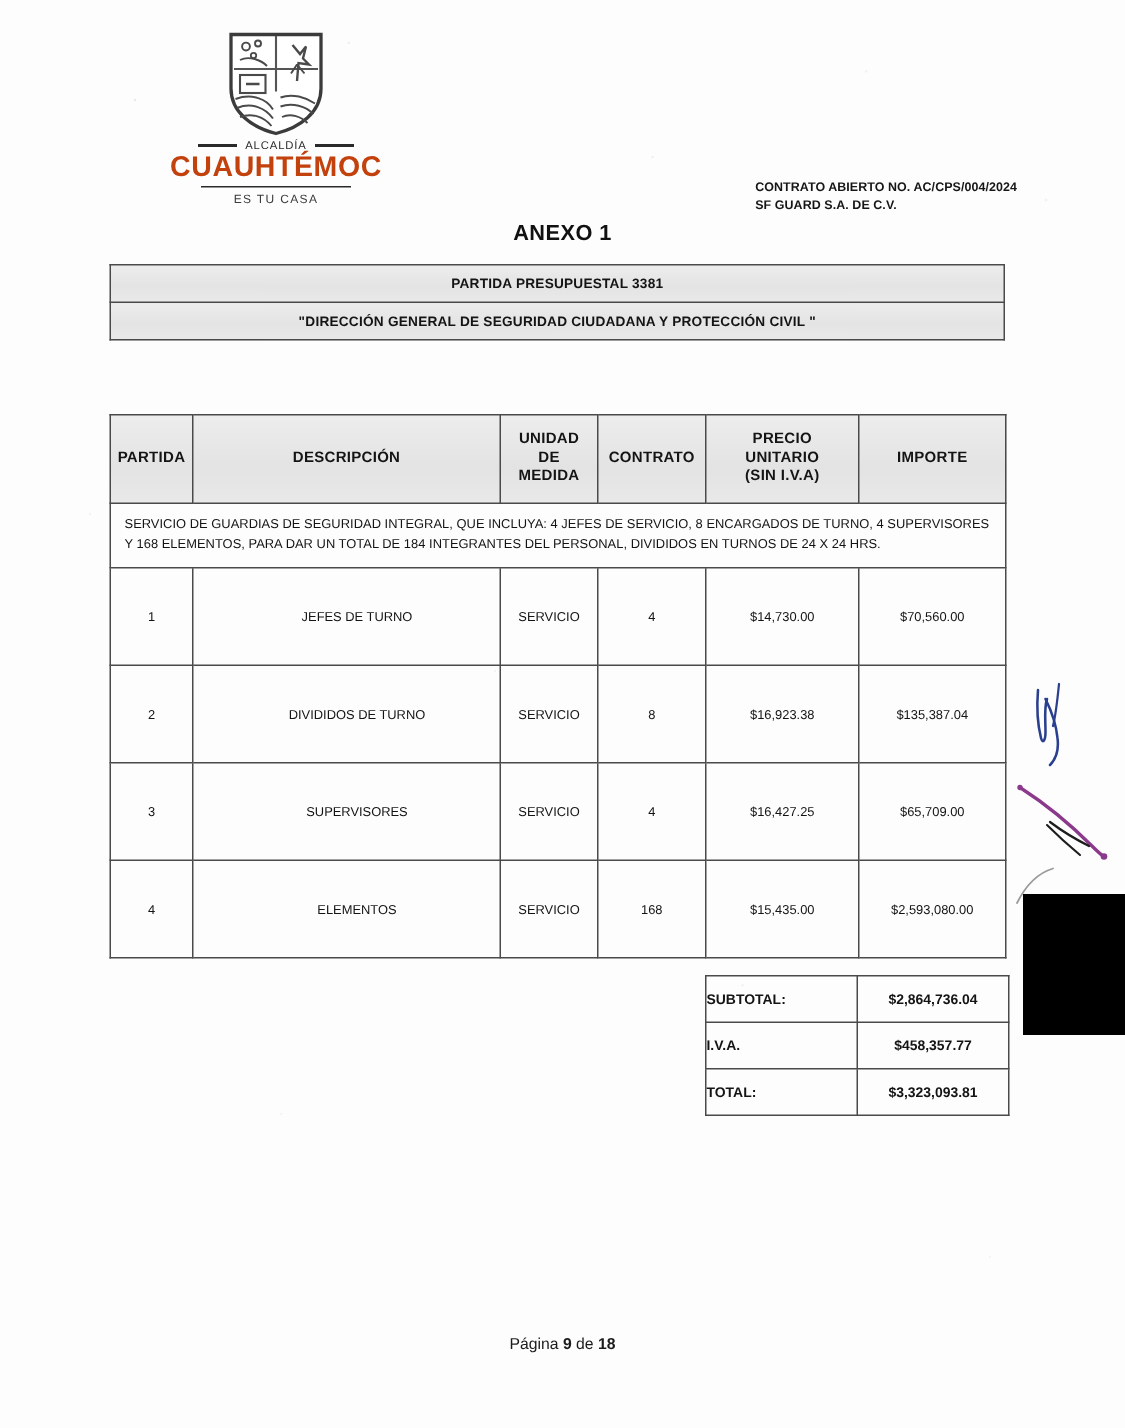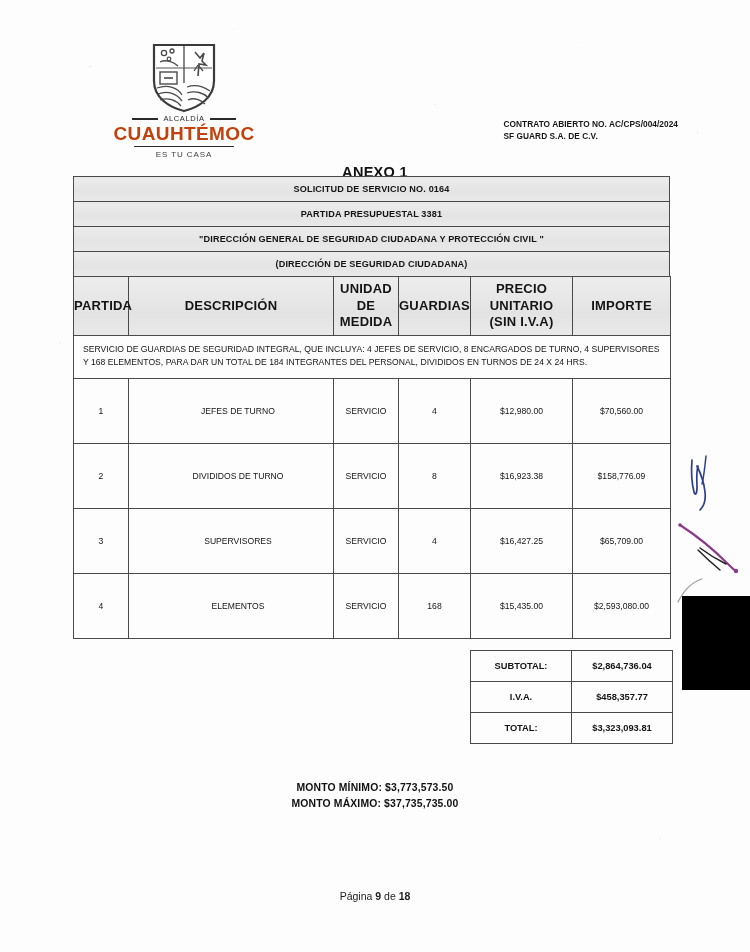--- a/index.html
+++ b/index.html
@@ -39,21 +39,21 @@
       radial-gradient(circle at 44% 47%, rgba(120,120,120,.14) 0 .6px, transparent 1px),
       radial-gradient(circle at 66% 69%, rgba(120,120,120,.16) 0 .6px, transparent 1px),
       radial-gradient(circle at 25% 78%, rgba(120,120,120,.14) 0 .6px, transparent 1px),
       radial-gradient(circle at 88% 88%, rgba(120,120,120,.14) 0 .6px, transparent 1px);
   }
 
   
   .logo-block {
     position: absolute;
     left: 104px;
-    top: 43px;
+    top: 21px;
     width: 160px;
     text-align: center;
   }
   .crest {
     display: block;
     margin: 0 auto;
   }
   .logo-alcaldia-row {
     display: flex;
     align-items: center;
@@ -107,21 +107,20 @@
   .doc-title {
     position: absolute;
     left: 0;
     right: 0;
     top: 148px;
     text-align: center;
     font-size: 14.5px;
     font-weight: 700;
     letter-spacing: .3px;
     color: #111;
-    margin-top: 16px;
   }
 
   
   .tbl {
     position: absolute;
     border-collapse: collapse;
     table-layout: fixed;
   }
   .tbl td {
     border: 1px solid #4a4a4a;
@@ -152,21 +151,21 @@
     top: 276px;
     width: 597px;
   }
   #main-table td {
     font-size: 8.6px;
     text-align: center;
   }
   #main-table thead td {
     height: 58px;
     font-weight: 700;
-    font-size: 13px;
+    font-size: 10px;
     letter-spacing: .2px;
     line-height: 1.28;
     background: #e9e9e9;
     background-image: linear-gradient(180deg, #ededed 0%, #e3e3e3 60%, #e9e9e9 100%);
   }
   .desc-cell {
     text-align: left !important;
     padding: 7px 9px 8px 9px !important;
     font-size: 8.6px;
     line-height: 1.55;
@@ -184,21 +183,20 @@
     top: 650px;
     width: 200px;
   }
   #totals-table td {
     height: 30px;
     font-size: 9.3px;
     font-weight: 700;
   }
   .tot-label {
     width: 100px;
-    text-align: center;
     margin-left: 27px;
   }
   .tot-value {
     width: 100px;
     text-align: center;
   }
 
   
   .montos {
     position: absolute;
@@ -276,30 +274,24 @@
   <div class="contract-info">
     <div>CONTRATO ABIERTO NO. AC/CPS/004/2024</div>
     <div>SF GUARD S.A. DE C.V.</div>
   </div>
 
   <div class="doc-title">ANEXO 1</div>
 
   <table class="tbl" id="banner-table">
     <tbody>
       <tr>
-        <td>SOLICITUD DE SERVICIO NO. 0164</td>
-      </tr>
-      <tr>
         <td>PARTIDA PRESUPUESTAL 3381</td>
       </tr>
       <tr>
         <td>"DIRECCIÓN GENERAL DE SEGURIDAD CIUDADANA Y PROTECCIÓN CIVIL "</td>
-      </tr>
-      <tr>
-        <td>(DIRECCIÓN DE SEGURIDAD CIUDADANA)</td>
       </tr>
     </tbody>
   </table>
 
   <table class="tbl" id="main-table">
     <colgroup>
       <col style="width:55px">
       <col style="width:205px">
       <col style="width:65px">
       <col style="width:72px">
@@ -308,48 +300,48 @@
     </colgroup>
     <thead>
       <tr>
         <td>PARTIDA</td>
         <td>DESCRIPCIÓN</td>
         <td>
           <span>UNIDAD</span><br>
           <span>DE</span><br>
           <span>MEDIDA</span>
         </td>
-        <td>GUARDIAS</td>
+        <td>CONTRATO</td>
         <td>
           <span>PRECIO</span><br>
           <span>UNITARIO</span><br>
           <span>(SIN I.V.A)</span>
         </td>
         <td>IMPORTE</td>
       </tr>
     </thead>
     <tbody>
       <tr>
         <td class="desc-cell" colspan="6">SERVICIO DE GUARDIAS DE SEGURIDAD INTEGRAL, QUE INCLUYA: 4 JEFES DE SERVICIO, 8 ENCARGADOS DE TURNO, 4 SUPERVISORES Y 168 ELEMENTOS, PARA DAR UN TOTAL DE 184 INTEGRANTES DEL PERSONAL, DIVIDIDOS EN TURNOS DE 24 X 24 HRS.</td>
       </tr>
       <tr>
         <td class="row-cell">1</td>
         <td class="row-cell cell-desc-left">JEFES DE TURNO</td>
         <td class="row-cell">SERVICIO</td>
         <td class="row-cell">4</td>
-        <td class="row-cell">$12,980.00</td>
+        <td class="row-cell">$14,730.00</td>
         <td class="row-cell">$70,560.00</td>
       </tr>
       <tr>
         <td class="row-cell">2</td>
         <td class="row-cell cell-desc-left">DIVIDIDOS DE TURNO</td>
         <td class="row-cell">SERVICIO</td>
         <td class="row-cell">8</td>
         <td class="row-cell">$16,923.38</td>
-        <td class="row-cell">$158,776.09</td>
+        <td class="row-cell">$135,387.04</td>
       </tr>
       <tr>
         <td class="row-cell">3</td>
         <td class="row-cell cell-desc-left">SUPERVISORES</td>
         <td class="row-cell">SERVICIO</td>
         <td class="row-cell">4</td>
         <td class="row-cell">$16,427.25</td>
         <td class="row-cell">$65,709.00</td>
       </tr>
       <tr>
@@ -373,24 +365,20 @@
         <td class="tot-label">I.V.A.</td>
         <td class="tot-value">$458,357.77</td>
       </tr>
       <tr>
         <td class="tot-label">TOTAL:</td>
         <td class="tot-value">$3,323,093.81</td>
       </tr>
     </tbody>
   </table>
 
-  <div class="montos">
-    <div>MONTO MÍNIMO: $3,773,573.50</div>
-    <div>MONTO MÁXIMO: $37,735,735.00</div>
-  </div>
 
   <div class="footer">
     <span>Página</span>
     <b>9</b>
     <span>de</span>
     <b>18</b>
   </div>
 
   <svg class="ink" id="ink-blue" width="34" height="62" viewBox="0 0 34 62">
     <path d="M6 8 C5 20 6 32 8 40 C9 44 11 42 11 36 C11 28 10 20 12 14" fill="none" stroke="#2b3f8f" stroke-width="1.7" stroke-linecap="round"></path>

